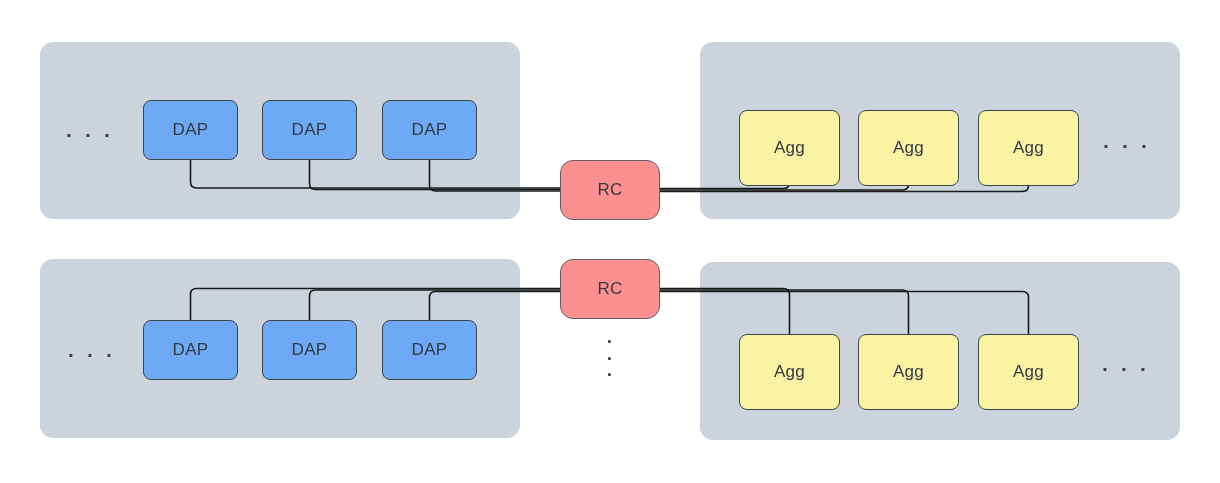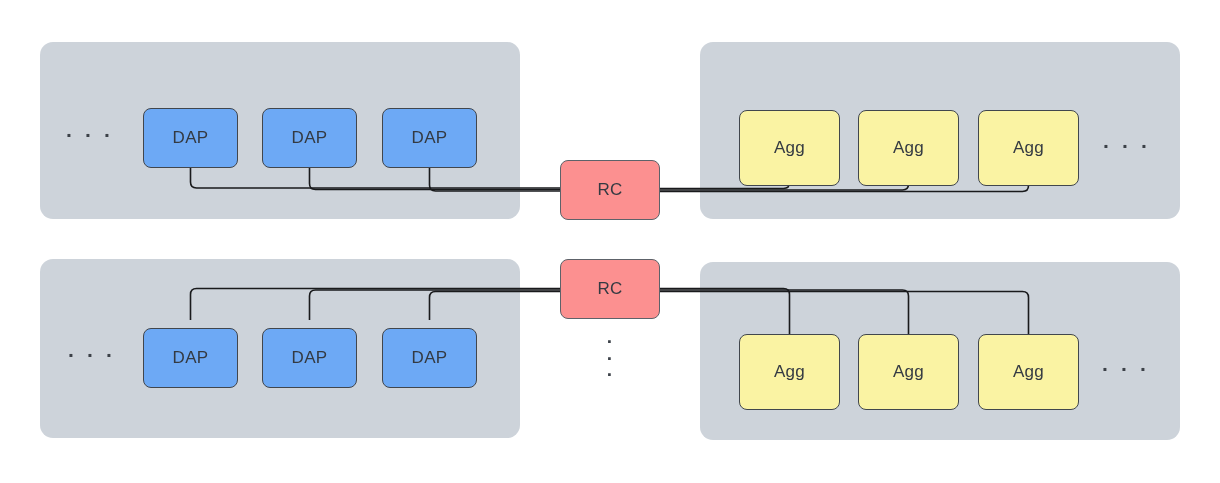--- a/index.html
+++ b/index.html
@@ -12,23 +12,23 @@
     position:absolute;background:var(--panel,#cdd3da);border-radius:13px;
   }
   svg.wires{position:absolute;left:0;top:0;width:1220px;height:483px;}
   svg.wires path{fill:none;stroke:var(--wire,#191a1c);stroke-width:1.6px;}
   .node{
     position:absolute;display:flex;align-items:center;justify-content:center;
     border-radius:8px;font-size:17px;color:var(--text,#343a42);
     border:1.4px solid var(--node-border,#41464d);
     box-sizing:border-box;letter-spacing:.3px;
   }
-  .node.dap{width:95px;height:60px;background:var(--dap-fill,#6da9f5);margin-top:8px;}
+  .node.dap{width:95px;height:60px;background:var(--dap-fill,#6da9f5);}
   .node.agg{width:101px;height:76px;background:var(--agg-fill,#faf3a3);}
-  .node.rc{width:100px;height:60px;background:var(--rc-fill,#fc9090);border-color:var(--rc-border,#5d6269);}
+  .node.rc{width:100px;height:60px;background:var(--rc-fill,#fc9090);border-color:var(--rc-border,#5d6269);border-radius:13px;}
   .hdots{
     position:absolute;color:var(--dots,#3c4148);font-size:21px;font-weight:bold;
     letter-spacing:12px;line-height:24px;
   }
   .vdots{
     position:absolute;color:var(--dots,#3c4148);font-size:19px;font-weight:bold;
     line-height:16.5px;white-space:pre;text-align:center;
   }
 </style>
 </head>

